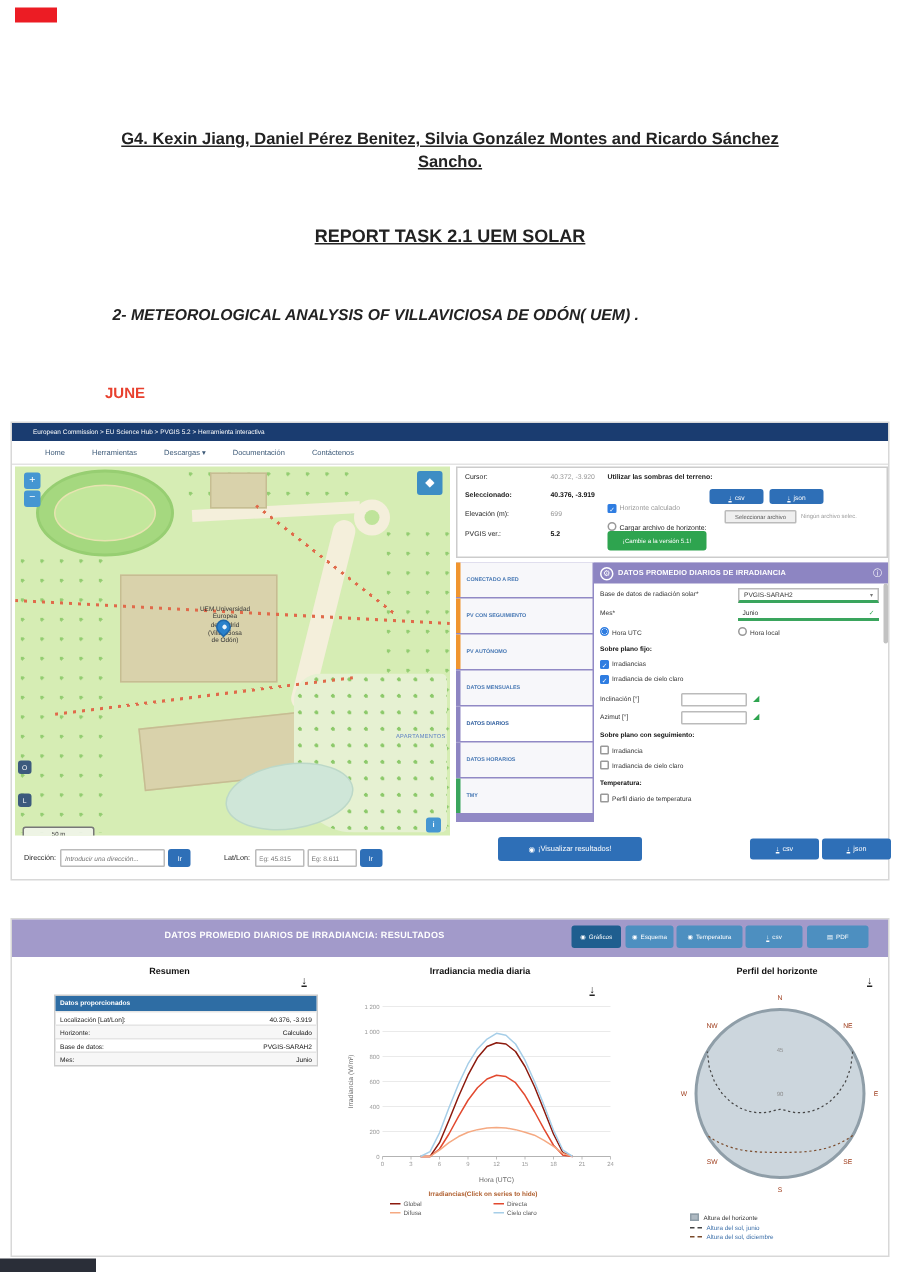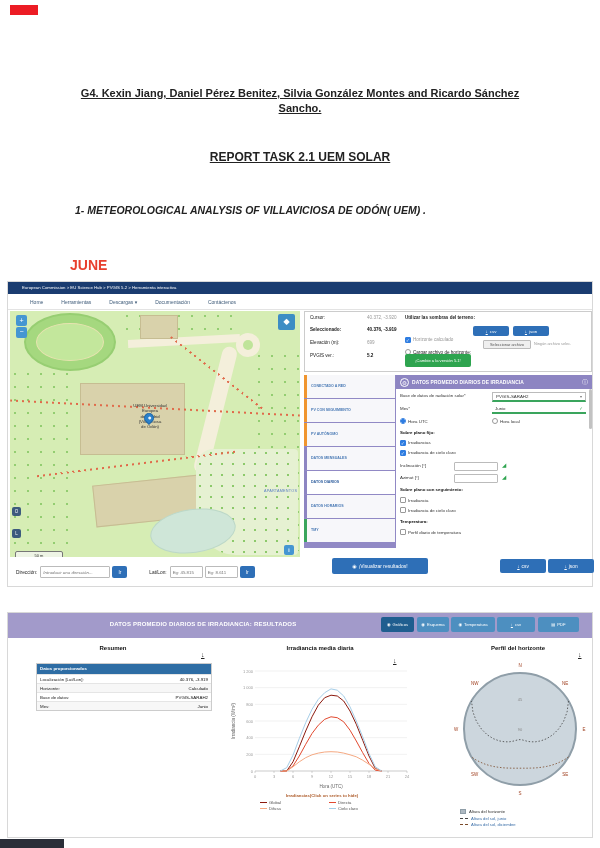--- a/index.html
+++ b/index.html
@@ -5,21 +5,21 @@
   * { box-sizing: border-box; margin: 0; padding: 0; }
   html,body { width:600px; height:848px; }
   body { position:relative; background:#fff; font-family:"Liberation Sans", sans-serif; color:#222; overflow:hidden; }
   .abs { position:absolute; }
 
   
   .red-flag { left:10px; top:5px; width:28px; height:10px; background:#ec1c24; }
   .authors { left:78px; top:86px; width:444px; text-align:center; font-size:11px; font-weight:bold; text-decoration:underline; line-height:1.35; }
   .report-title { left:0; top:150px; width:600px; text-align:center; font-size:12px; font-weight:bold; text-decoration:underline; }
   .section-heading { left:75px; top:204px; width:480px; font-size:10.5px; font-weight:bold; font-style:italic; }
-  .month-label { left:70px; top:257px; font-size:14px; font-weight:bold; color:#e8402e; }
+  .month-label { left:70px; top:257px; font-size:10px; font-weight:bold; color:#e8402e; }
 
   
   .shot1 { left:7px; top:281px; width:586px; height:306px; background:#fff; border:1px solid #d8d8d8; }
   .topbar { left:0; top:0; width:584px; height:12px; background:#1a3c70; color:#fff; font-size:4.3px; line-height:12px; padding-left:14px; }
   .menubar { left:0; top:12px; width:584px; height:16px; background:#fff; border-bottom:1px solid #e3e3e3; display:flex; align-items:center; gap:18px; padding-left:22px; }
   .menubar span { font-size:5px; color:#3d5a78; cursor:default; }
 
   .map { left:2px; top:29px; width:290px; height:246px; background:#d6edb4; overflow:hidden; }
   .map-shape { position:absolute; }
   .track-outer { left:14px; top:2px; width:92px; height:58px; background:#a5d87f; border-radius:50%; border:2px solid #97ce72; }
@@ -128,21 +128,21 @@
   .hm-dash2 { width:8px; border-top:1.5px dashed #7a4a2a; }
 
   .bottombar { left:0; top:839px; width:64px; height:9px; background:#2a2e38; }
 </style>
 </head>
 <body>
 
 <div class="abs red-flag"></div>
 <div class="abs authors">G4. Kexin Jiang, Daniel Pérez Benitez, Silvia González Montes and Ricardo Sánchez Sancho.</div>
 <div class="abs report-title">REPORT TASK 2.1 UEM SOLAR</div>
-<div class="abs section-heading">1- METEOROLOGICAL ANALYSIS OF VILLAVICIOSA DE ODÓN( UEM) .</div>
+<div class="abs section-heading">2- METEOROLOGICAL ANALYSIS OF VILLAVICIOSA DE ODÓN( UEM) .</div>
 <div class="abs month-label">JUNE</div>
 
 <div class="abs shot1">
   <div class="abs topbar">European Commission &gt; EU Science Hub &gt; PVGIS 5.2 &gt; Herramienta interactiva</div>
   <div class="abs menubar">
     <span>Home</span>
     <span>Herramientas</span>
     <span>Descargas ▾</span>
     <span>Documentación</span>
     <span>Contáctenos</span>

